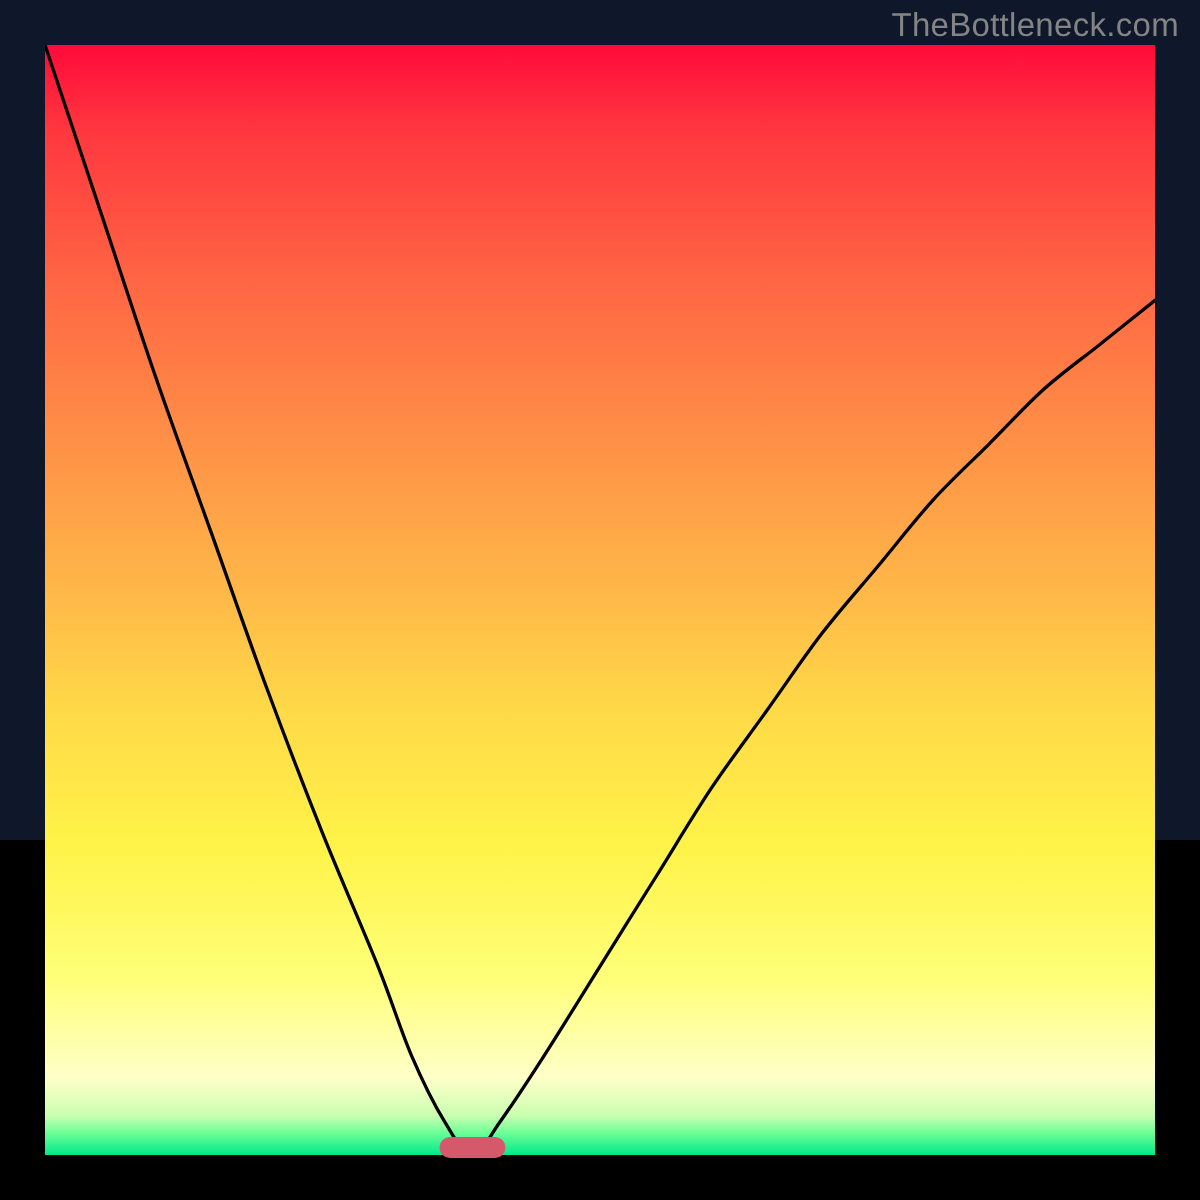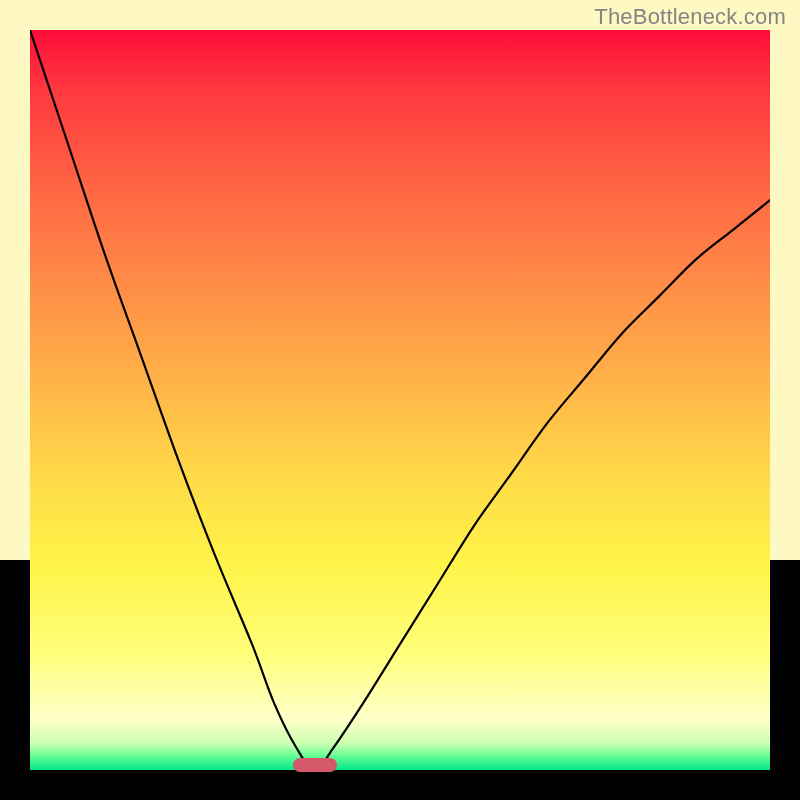--- a/index.html
+++ b/index.html
@@ -1,20 +1,20 @@
 <!DOCTYPE html>
 <html><head>
 <meta charset="utf-8">
 <style>
   * { margin: 0; padding: 0; box-sizing: border-box; }
   html, body { width: 800px; height: 800px; overflow: hidden; background: #000; }
   .frame {
     width: 800px;
     height: 560px;
-    background: #fef9c3;
+    background: #0f172a;
     position: relative;
   }
   .plot-area {
     position: absolute;
     left: 30px;
     top: 30px;
     width: 740px;
     height: 740px;
   }
   .gradient-bg {

